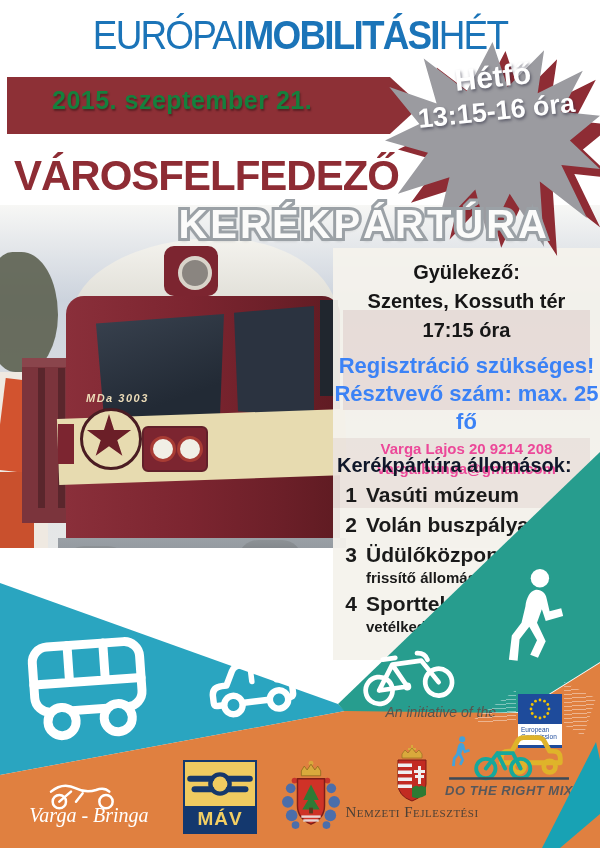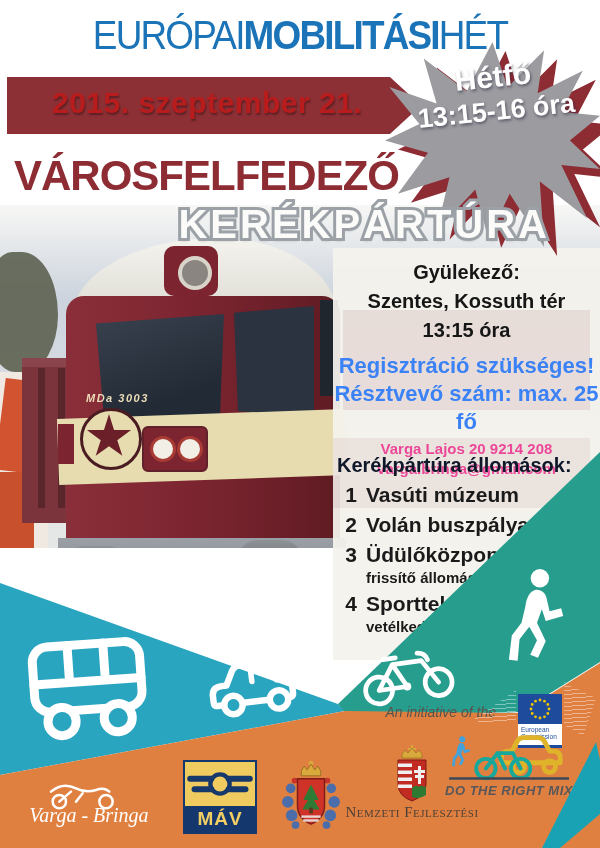--- a/index.html
+++ b/index.html
@@ -9,21 +9,21 @@
 
   
   .header{left:0;top:12px;width:600px;text-align:center;color:#1b74b8;
           font-size:41px;letter-spacing:-2px;transform:scaleX(.9);white-space:nowrap;}
   .header .lite{font-weight:400;}
   .header .bold{font-weight:700;}
 
   
   .ribbon{left:7px;top:77px;width:414px;height:57px;background:#8d3036;
           clip-path:polygon(0 0,92.5% 0,100% 50%,92.5% 100%,0 100%);}
-  .ribbon-text{left:52px;top:86px;width:360px;color:#b91c1c;font-size:30px;font-weight:700;
+  .ribbon-text{left:52px;top:86px;width:360px;color:#15803d;font-size:25px;font-weight:700;
           text-shadow:1px 2px 2px rgba(0,0,0,.35);letter-spacing:.5px;}
 
   
   .burst{left:385px;top:42px;width:215px;height:205px;
          clip-path:polygon(50% 0%,57% 22%,74% 4%,71% 25%,92% 14%,82% 34%,100% 36%,86% 48%,
          100% 62%,82% 60%,94% 86%,72% 68%,74% 100%,58% 74%,48% 96%,42% 72%,24% 92%,30% 66%,
          6% 74%,20% 54%,0% 48%,16% 40%,2% 22%,24% 30%,18% 8%,38% 24%);}
   .burst.red{background:#8e2c34;transform:translate(13px,9px);}
   .burst.gray{background:#9b9ba0;}
   .burst-text{left:392px;top:60px;width:205px;text-align:center;color:#fff;
@@ -201,21 +201,21 @@
   </div>
 
   <div class="abs panel">
     <div class="abs hint" style="left:10px;top:62px;width:247px;height:100px;opacity:.10;"></div>
     <div class="abs hint" style="left:0;top:190px;width:257px;height:70px;opacity:.07;"></div>
   </div>
 
   <div class="abs col" style="top:258px;">
     <div class="meet-line">Gyülekező:</div>
     <div class="meet-line">Szentes, Kossuth tér</div>
-    <div class="meet-line">13:15 óra</div>
+    <div class="meet-line">17:15 óra</div>
   </div>
 
   <div class="abs col" style="top:352px;">
     <div class="reg-line">Regisztráció szükséges!</div>
     <div class="reg-line">Résztvevő szám: max. 25 fő</div>
     <div class="contact-line" style="margin-top:3px;">Varga Lajos  20 9214 208</div>
     <div class="contact-line">varga.bringa@gmail.com</div>
   </div>
 
   <div class="abs stations">

